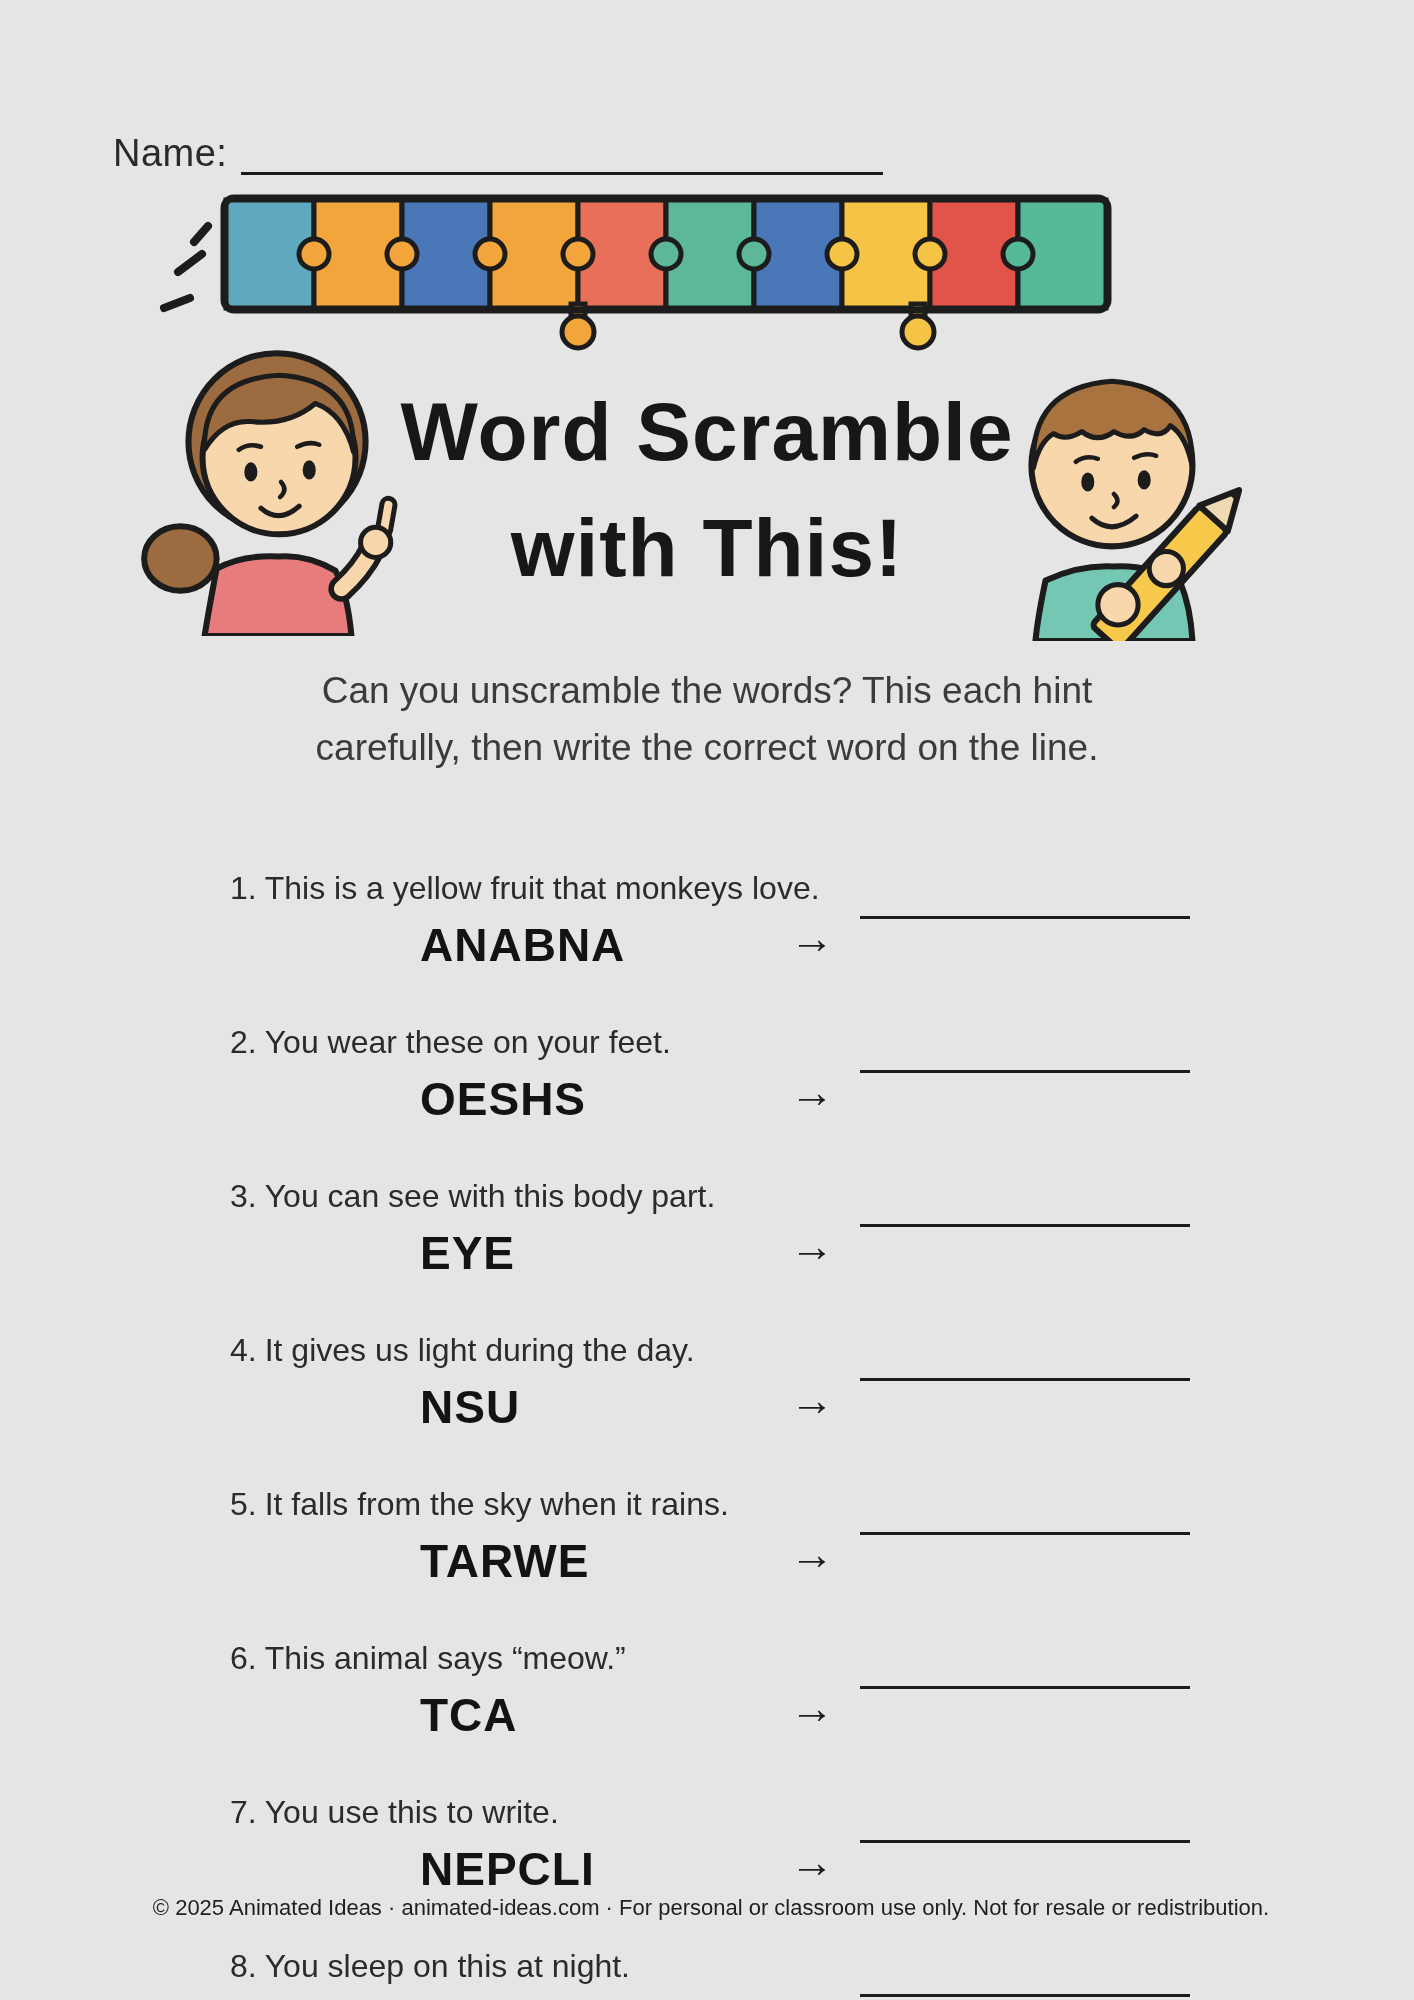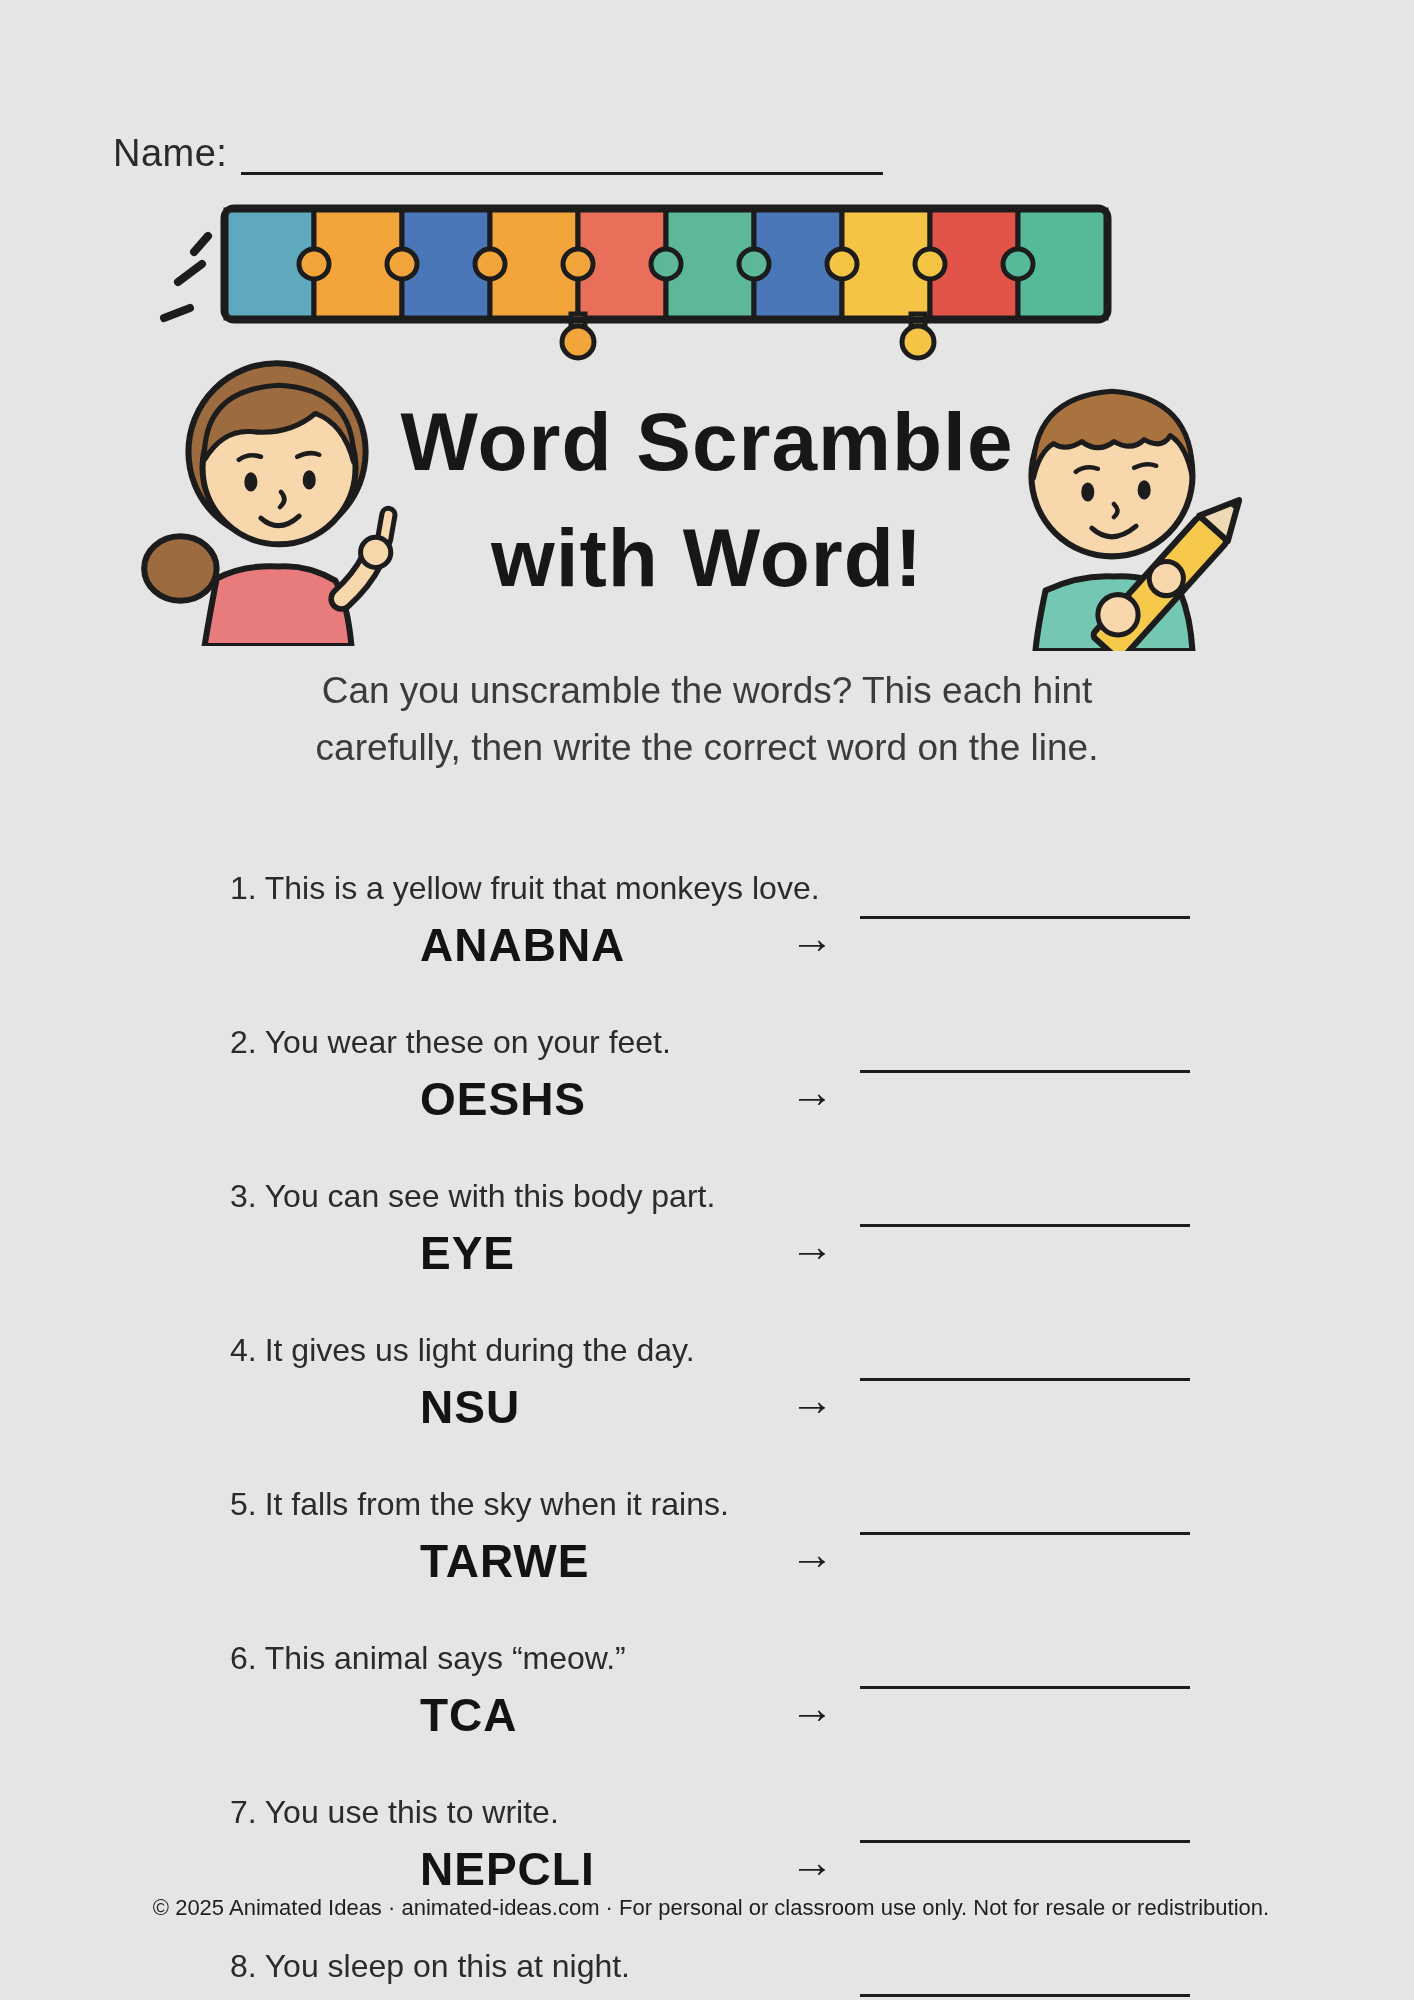--- a/index.html
+++ b/index.html
@@ -7,21 +7,21 @@
     position:relative; width:1414px; height:2000px; background:#e5e5e5;
     font-family:"Liberation Sans", sans-serif; color:#1c1c1c; overflow:hidden;
   }
 
   
   .name-row { position:absolute; left:113px; top:132px; width:770px; display:flex; align-items:flex-end; }
   .name-label { font-size:38px; color:#2a2a2a; letter-spacing:0.5px; }
   .name-line { flex:1; height:40px; margin-left:14px; border-bottom:3px solid #1c1c1c; }
 
   
-  .hero { position:absolute; left:0; top:184px; width:1414px; height:470px; }
+  .hero { position:absolute; left:0; top:174px; width:1414px; height:470px; }
   .banner-svg { position:absolute; left:148px; top:8px; width:967px; height:205px; }
   .girl-svg { position:absolute; left:138px; top:155px; width:272px; height:307px; }
   .boy-svg  { position:absolute; left:995px; top:165px; width:247px; height:302px; }
   .title-block { position:absolute; left:0; top:200px; width:1414px; text-align:center;
     font-weight:700; font-size:82px; line-height:116px; color:#171717; letter-spacing:1px; }
 
   
   .instructions { position:absolute; left:0; top:662px; width:1414px; text-align:center;
     font-size:37px; line-height:57px; color:#3b3b3b; }
 
@@ -119,21 +119,21 @@
         <rect x="84" y="222" width="160" height="38" rx="5" stroke="#1c1c1c" stroke-width="6" fill="#F6C94B"></rect>
         <polygon points="244,222 282,241 244,260" stroke="#1c1c1c" stroke-width="6" stroke-linejoin="round" fill="#EFD9B4"></polygon>
         <polygon points="272,235 282,241 272,247" fill="#1c1c1c"></polygon>
       </g>
       <circle cx="122" cy="264" r="20" stroke="#1c1c1c" stroke-width="5" fill="#F9D7AD"></circle>
       <circle cx="170" cy="228" r="17" stroke="#1c1c1c" stroke-width="5" fill="#F9D7AD"></circle>
     </svg>
 
     <div class="title-block">
       <div>Word Scramble</div>
-      <div>with Word!</div>
+      <div>with This!</div>
     </div>
   </div>
 
   <div class="instructions">
     <div>Can you unscramble the words? This each hint</div>
     <div>carefully, then write the correct word on the line.</div>
   </div>
 
   <div class="items">
 

